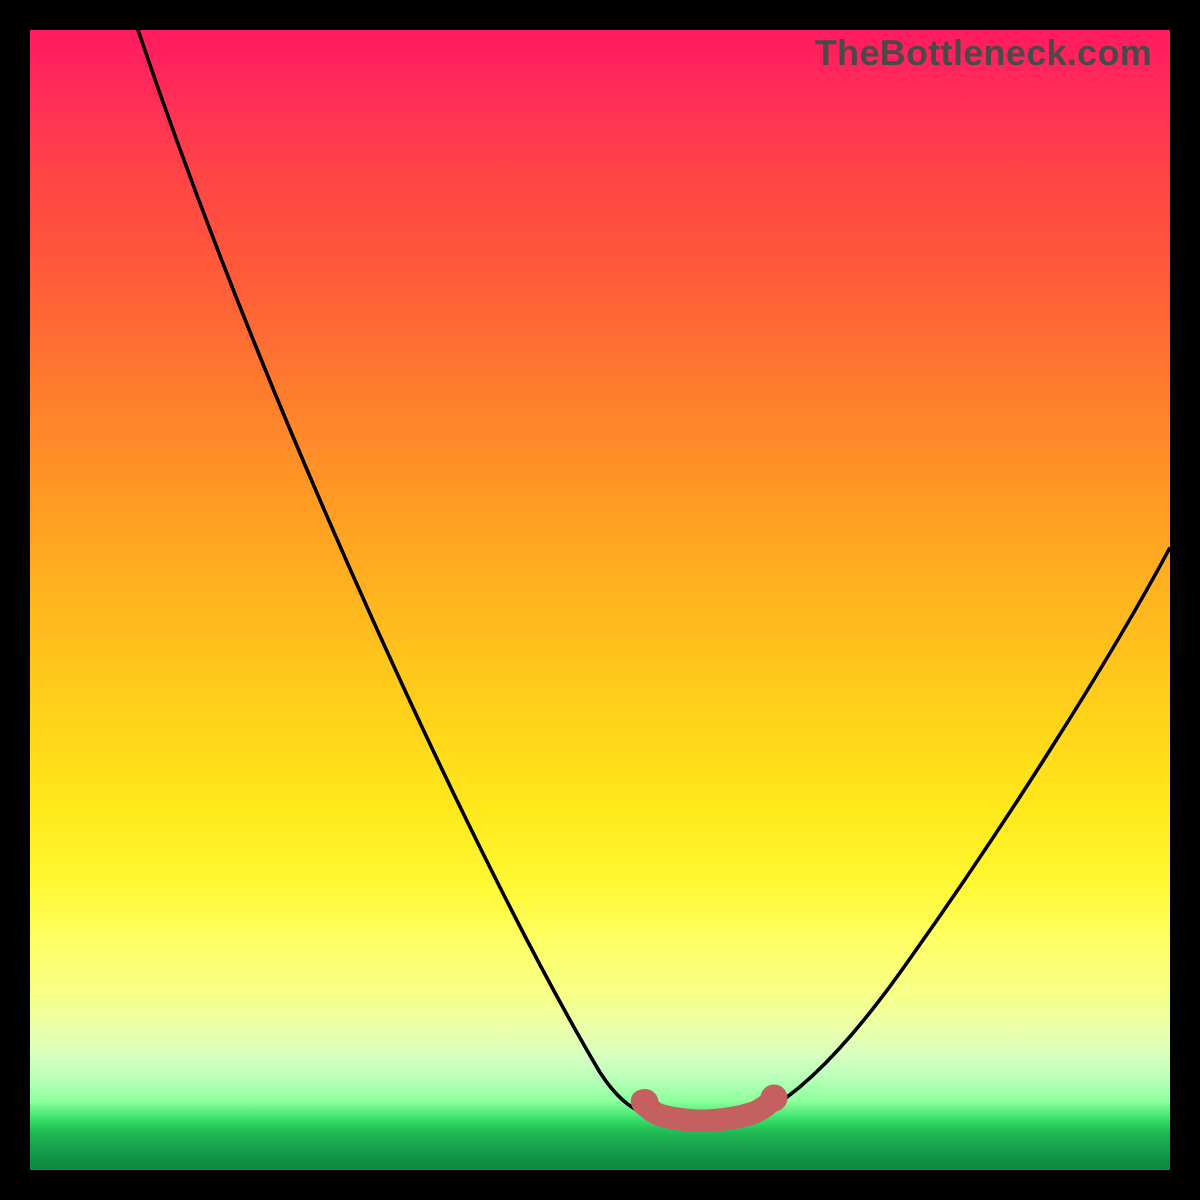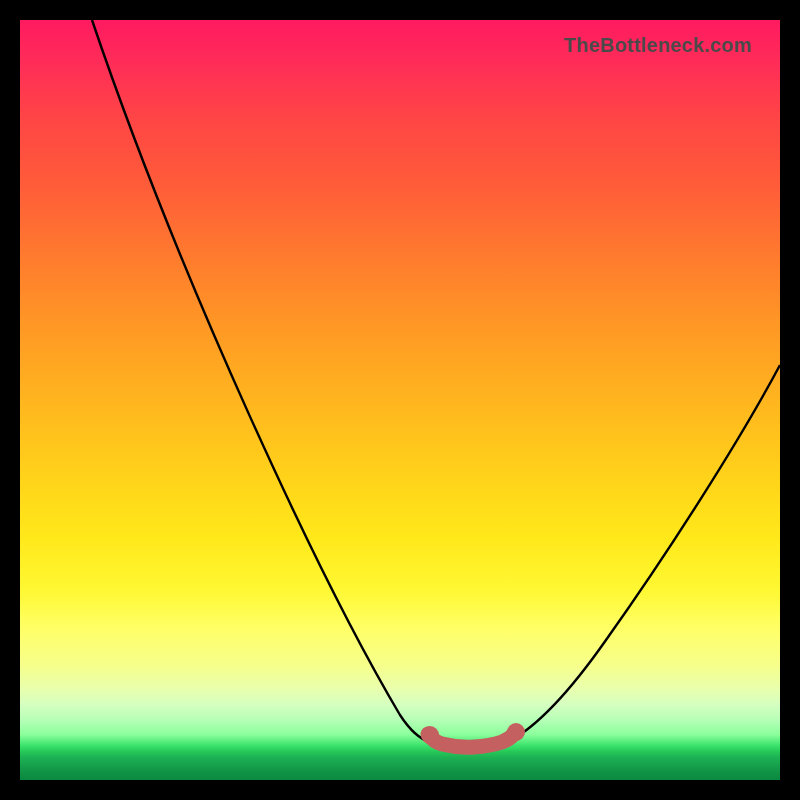--- a/index.html
+++ b/index.html
@@ -48,27 +48,26 @@
       #25c757 96.3%,
       #1db254 97%,
       #17a24d 98%,
       #109245 99%,
       #0a8a3f 100%
     );
   }
   .watermark {
     position: absolute;
     top: 2px;
-    right: 28px;
+    right: 12px;
     color: #4a4a4a;
-    font-size: 20px;
+    font-size: 24px;
     font-weight: 600;
     letter-spacing: 0.2px;
     user-select: none;
-    margin-top: 12px;
   }
   svg.curve {
     position: absolute;
     left: 0;
     top: 0;
     width: 760px;
     height: 760px;
     overflow: visible;
   }
 </style>

